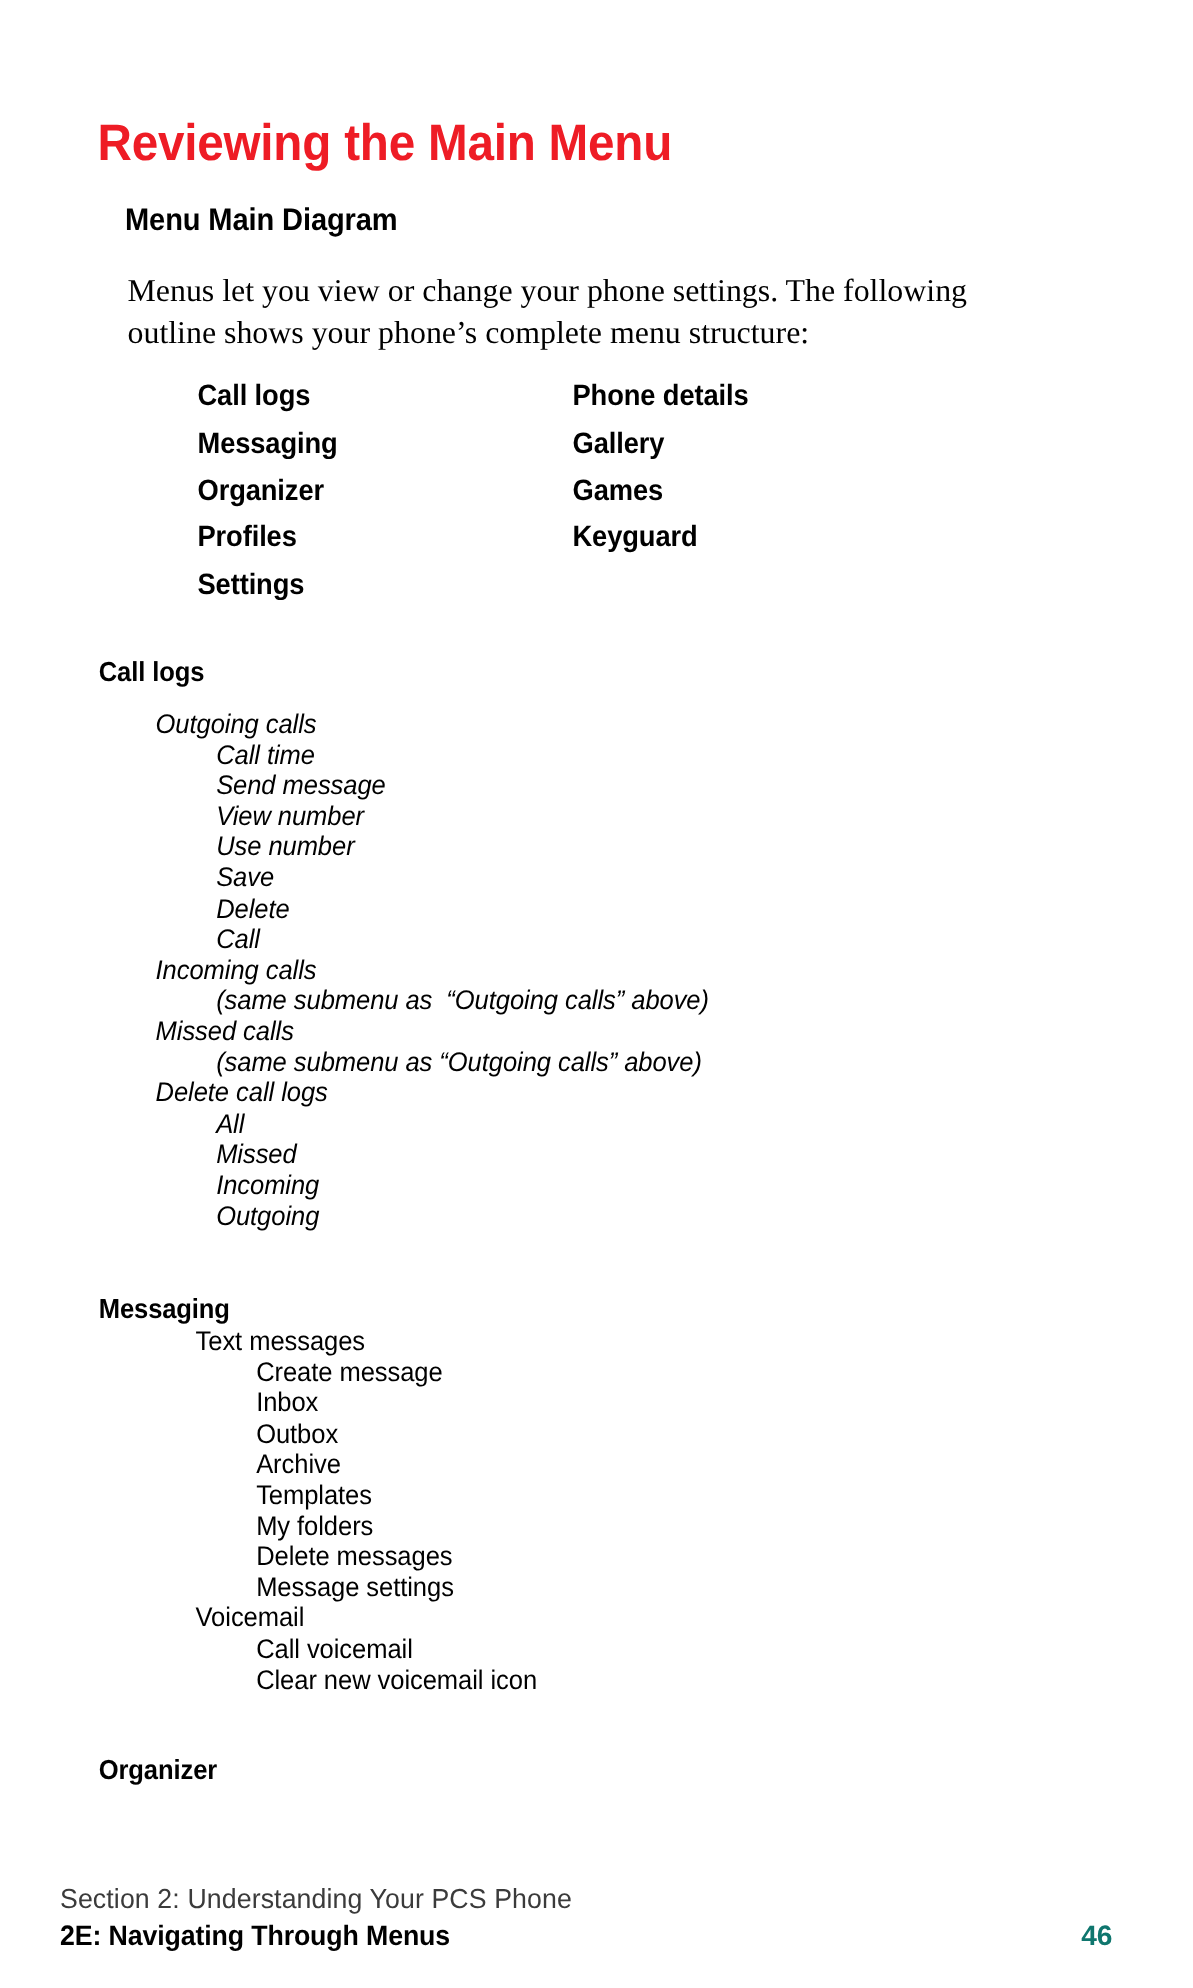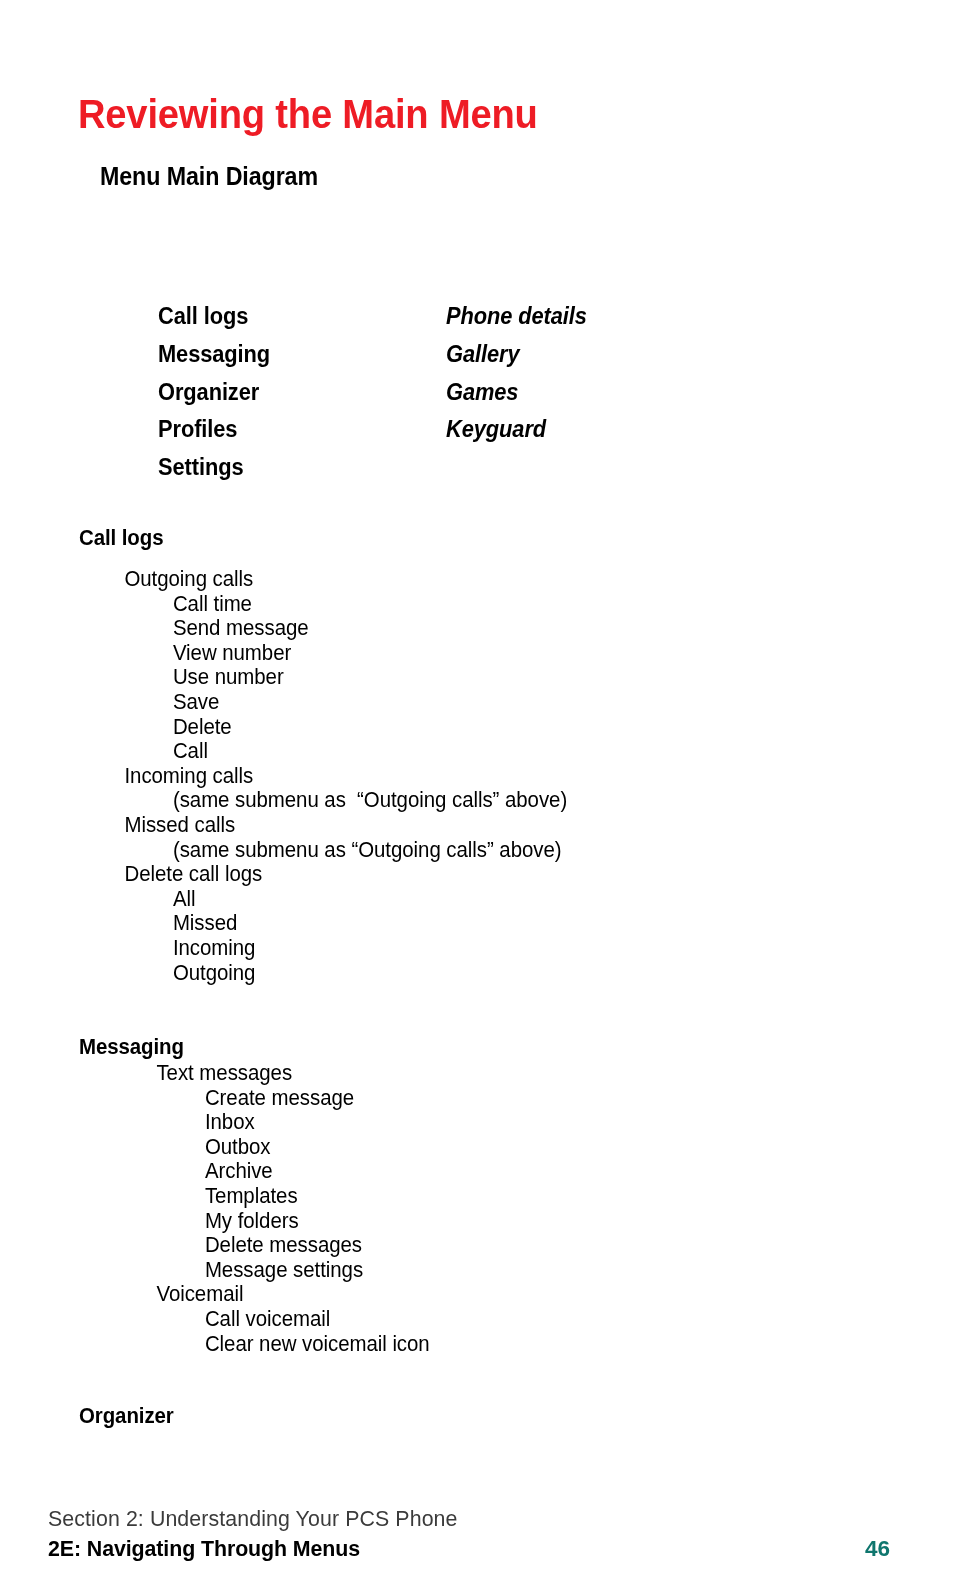--- a/index.html
+++ b/index.html
@@ -72,21 +72,21 @@
     position: absolute;
     left: 158px;
     top: 298px;
     width: 640px;
   }
   .menu-col {
     position: absolute;
     top: 0;
   }
   .menu-col.left  { left: 0px; }
-  .menu-col.right { left: 288px; font-style: italic; }
+  .menu-col.right { left: 300px; }
 
   .menu-col-item {
     font-family: "Liberation Sans Narrow", "Liberation Sans", sans-serif;
     font-size: 23.5px;
     font-weight: bold;
     line-height: 37.8px;
     letter-spacing: -0.1px;
     color: #000;
     transform: scaleX(0.93);
     transform-origin: left center;
@@ -109,21 +109,21 @@
   #heading-call-logs  { top: 503px; }
   #heading-messaging  { top: 1012px; }
   #heading-organizer  { top: 1381px; }
 
   
   .outline {
     position: absolute;
     left: 0;
     width: 900px;
   }
-  #outline-call-logs { top: 567px; }
+  #outline-call-logs { top: 567px; font-style: italic; }
   #outline-messaging { top: 1061px; padding-left: 32px; }
 
   .outline-row {
     font-family: "Liberation Sans Narrow", "Liberation Sans", sans-serif;
     font-size: 21.5px;
     font-weight: normal;
     line-height: 24.6px;
     letter-spacing: -0.05px;
     color: #000;
     white-space: pre;
@@ -177,20 +177,21 @@
 </style>
 </head>
 <body>
 
 <div class="page">
 
   <h1 class="page-title">Reviewing the Main Menu</h1>
 
   <h2 class="sub-heading">Menu Main Diagram</h2>
 
+  <p class="intro">Menus let you view or change your phone settings. The following outline shows your phone’s complete menu structure:</p>
 
   <div class="menu-columns">
     <div class="menu-col left">
         <div class="menu-col-item">Call logs</div>
         <div class="menu-col-item">Messaging</div>
         <div class="menu-col-item">Organizer</div>
         <div class="menu-col-item">Profiles</div>
         <div class="menu-col-item">Settings</div>
       </div>
     <div class="menu-col right">

